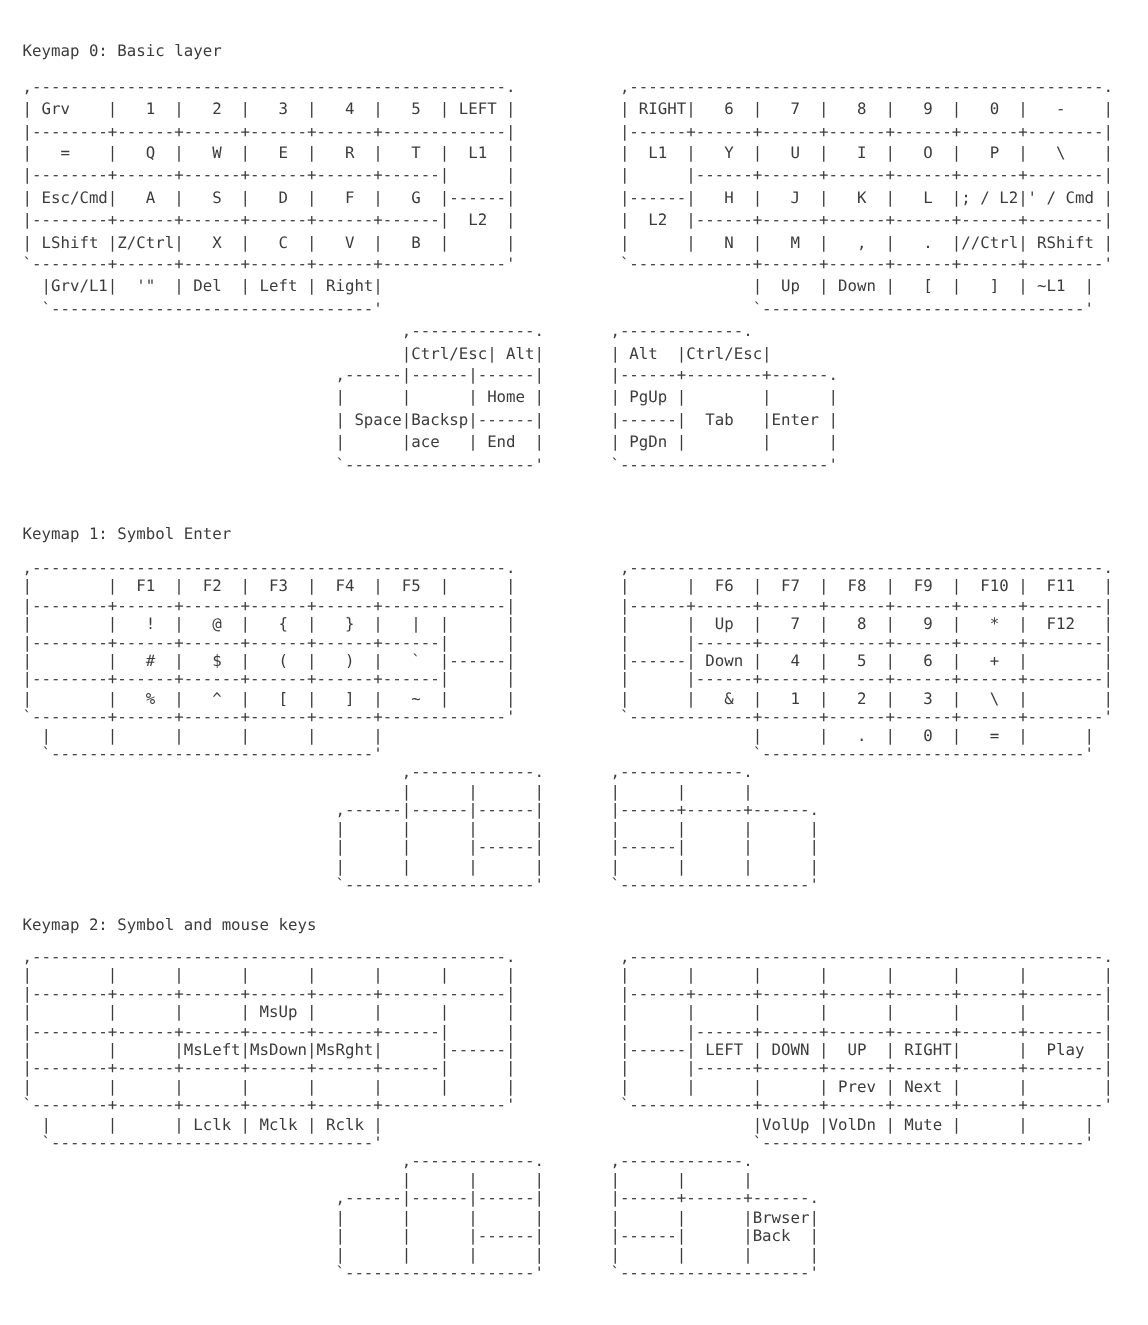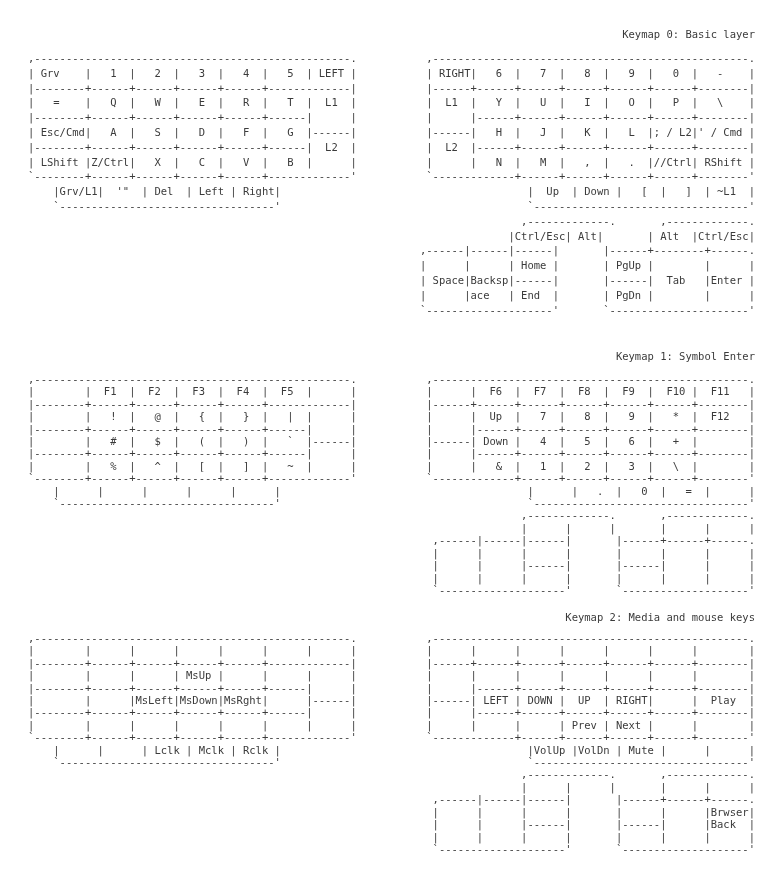--- a/index.html
+++ b/index.html
@@ -11,22 +11,21 @@
     position: relative;
     width: 765px;
     height: 883px;
     background: #ffffff;
     color: #3b3b3b;
     overflow: hidden;
     font-family: "DejaVu Sans Mono", "Liberation Mono", monospace;
   }
   section.keymap {
     position: absolute;
-    left: 28px;
-    text-align: right;
+    left: 15px;
   }
   .km-title {
     font-size: 10.5px;
     line-height: 13px;
     white-space: pre;
     margin: 0 0 10px 0;
   }
   pre.art {
     margin: 0;
     font-family: "DejaVu Sans Mono", "Liberation Mono", monospace;
@@ -83,21 +82,21 @@
                                         ,-------------.       ,-------------.
                                         |      |      |       |      |      |
                                  ,------|------|------|       |------+------+------.
                                  |      |      |      |       |      |      |      |
                                  |      |      |------|       |------|      |      |
                                  |      |      |      |       |      |      |      |
                                  `--------------------'       `--------------------'</pre>
   </section>
 
   <section class="keymap" id="keymap-2">
-    <div class="km-title">Keymap 2: Media and mouse keys</div>
+    <div class="km-title">Keymap 2: Symbol and mouse keys</div>
     <pre class="art art-sm">,--------------------------------------------------.           ,--------------------------------------------------.
 |        |      |      |      |      |      |      |           |      |      |      |      |      |      |        |
 |--------+------+------+------+------+-------------|           |------+------+------+------+------+------+--------|
 |        |      |      | MsUp |      |      |      |           |      |      |      |      |      |      |        |
 |--------+------+------+------+------+------|      |           |      |------+------+------+------+------+--------|
 |        |      |MsLeft|MsDown|MsRght|      |------|           |------| LEFT | DOWN |  UP  | RIGHT|      |  Play  |
 |--------+------+------+------+------+------|      |           |      |------+------+------+------+------+--------|
 |        |      |      |      |      |      |      |           |      |      |      | Prev | Next |      |        |
 `--------+------+------+------+------+-------------'           `-------------+------+------+------+------+--------'
   |      |      | Lclk | Mclk | Rclk |                                       |VolUp |VolDn | Mute |      |      |

